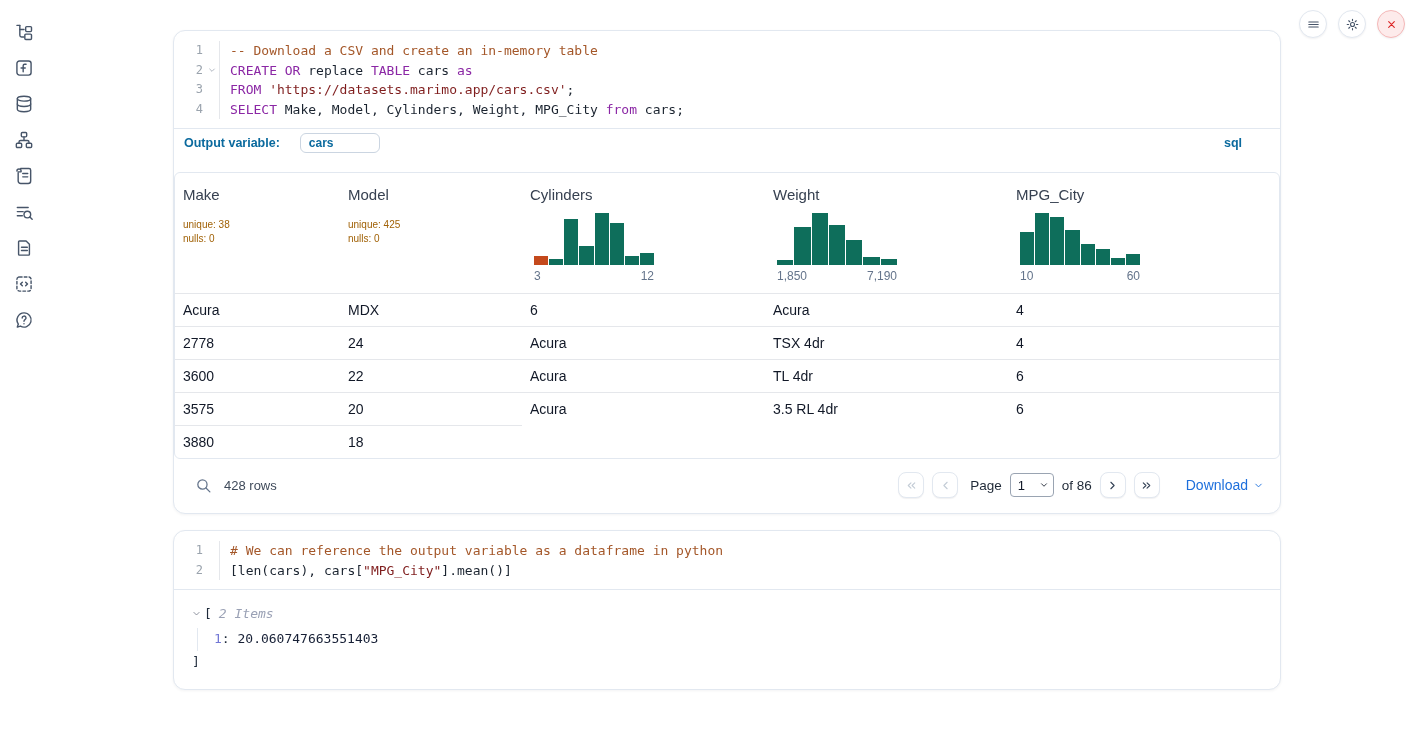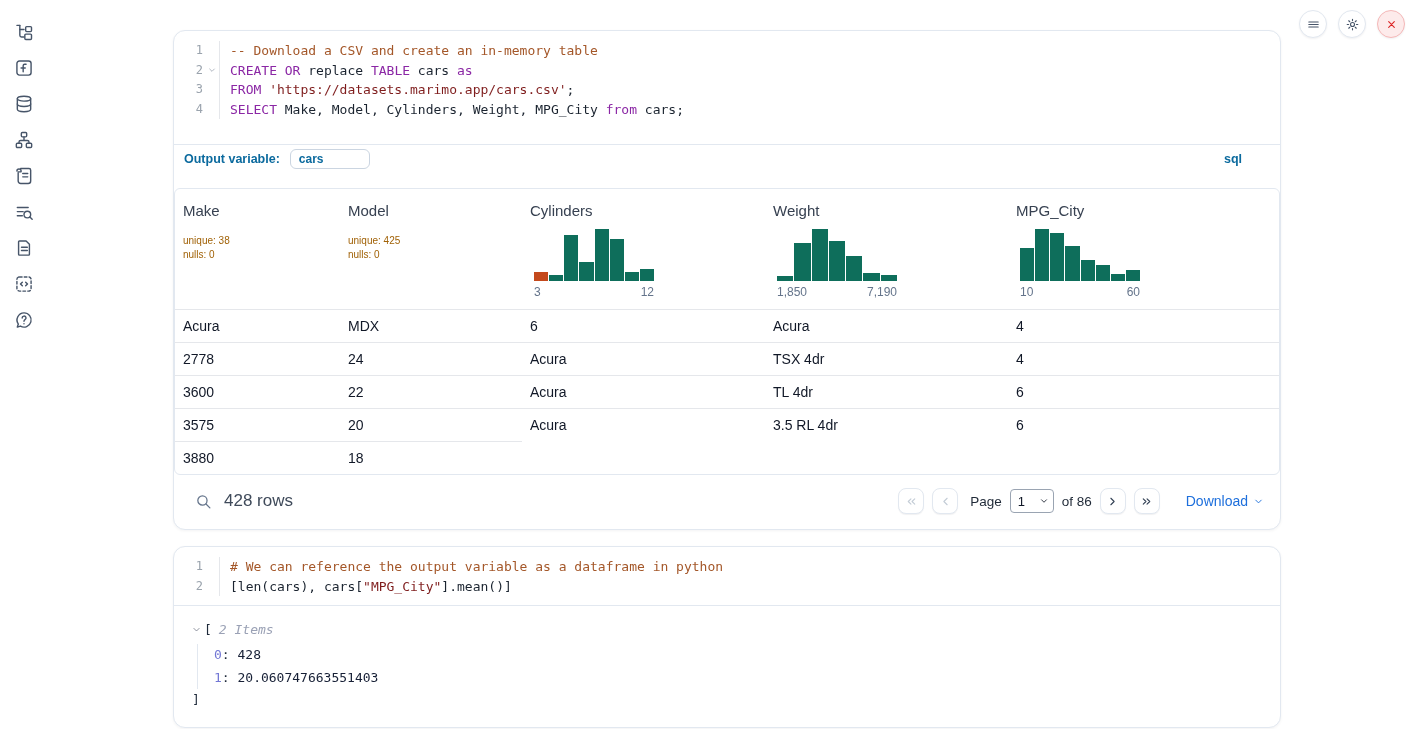--- a/index.html
+++ b/index.html
@@ -43,21 +43,21 @@
   .ln { flex:1; text-align:right; color:#9aa3ad; font-size:12px; padding-right:2px; }
   .fold { flex:none; width:14px; display:flex; align-items:center; justify-content:center; }
   .fold svg { width:8px; height:8px; stroke:#8b94a3; fill:none; stroke-width:2; stroke-linecap:round; }
   .ct { padding-left:10px; white-space:pre; }
   .tok-comment { color:#a45729; }
   .tok-kw { color:#8b27a5; }
   .tok-str { color:#7f1d1d; }
   .tok-plain { color:#1b2430; }
 
   
-  .outvar-row { display:flex; align-items:center; gap:10px; padding:4px 10px 5px; border-top:1px solid #e2e8f0;margin-top:16px; }
+  .outvar-row { display:flex; align-items:center; gap:20px; padding:4px 10px 5px; border-top:1px solid #e2e8f0; }
   .outvar-label { font-size:12.5px; font-weight:700; color:#0b6a9e; }
   .outvar-input {
     width:80px; height:20px; border:1px solid #cbd5e1; border-radius:6px; padding:0 8px;
     font:700 12px "Liberation Sans", sans-serif; color:#0b6a9e; outline:none;
   }
   .lang-badge { margin-left:auto; margin-right:28px; font-size:12.5px; font-weight:700; color:#0b6a9e; }
 
   
   .dtable {
     margin:14px 0 0; border:1px solid #e2e8f0; border-radius:6px; overflow:hidden;
@@ -68,21 +68,21 @@
   .th-stats { margin-top:15px; font-size:10px; color:#a16207; line-height:1.4; }
   .hist { display:flex; align-items:flex-end; gap:1px; width:120px; height:52px; margin:10px 0 0 4px; }
   .bar { flex:1; }
   .hist-labels { width:120px; margin:4px 0 0 4px; display:flex; justify-content:space-between; font-size:12px; color:#64748b; }
   .td { padding:0 8px; height:33px; display:flex; align-items:center; font-size:14px; color:#111827; border-top:1px solid #e5e7eb; }
 
   
   .tfooter { display:flex; align-items:center; padding:13px 16px 15px; }
   .s-icon { margin-left:5px; }
   .s-icon svg { width:17px; height:17px; stroke:#64748b; fill:none; stroke-width:1.8; stroke-linecap:round; }
-  .rows-text { margin-left:12px; font-size:17px; color:#3f4a5a; }
+  .rows-text { margin-left:12px; font-size:13px; color:#3f4a5a; }
   .pager { margin-left:auto; display:flex; align-items:center; gap:8px; }
   .pbtn {
     width:26px; height:26px; border:1px solid #e2e8f0; border-radius:8px; background:#fff;
     display:flex; align-items:center; justify-content:center; box-shadow:0 1px 1px rgba(15,23,42,.06);
   }
   .pbtn svg { width:13px; height:13px; fill:none; stroke-width:2; stroke-linecap:round; stroke-linejoin:round; }
   .pbtn.off svg { stroke:#c3ccd6; }
   .pbtn.on svg { stroke:#334155; }
   .page-label, .of-label { font-size:13.5px; color:#1f2937; }
   .page-label { margin-left:4px; }
@@ -400,20 +400,19 @@
         <div class="tree-head">
           <span class="tw">
             <svg viewBox="0 0 24 24">
               <path d="M5 9l7 7 7-7"></path>
             </svg>
           </span>
           <span>[</span>
           <span class="tree-summary">2 Items</span>
         </div>
         <div class="tree-items">
-          <div class="tree-item"><span class="tkey">0</span><span>: </span><span class="tval">428</span></div>
           <div class="tree-item"><span class="tkey">1</span><span>: </span><span class="tval">20.060747663551403</span></div>
         </div>
         <div class="tree-close">]</div>
       </div>
   </section>
 
 </div>
 
 </body></html>

